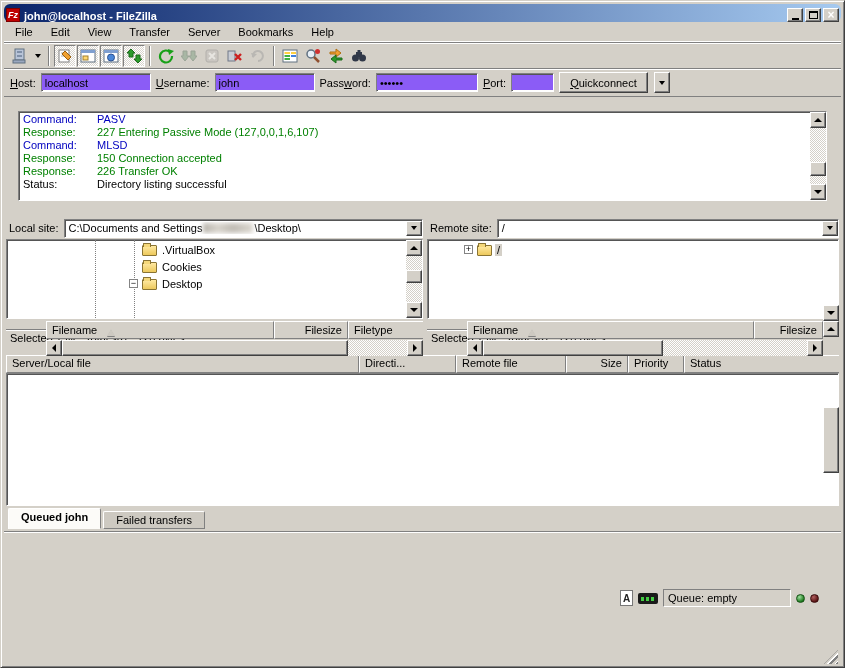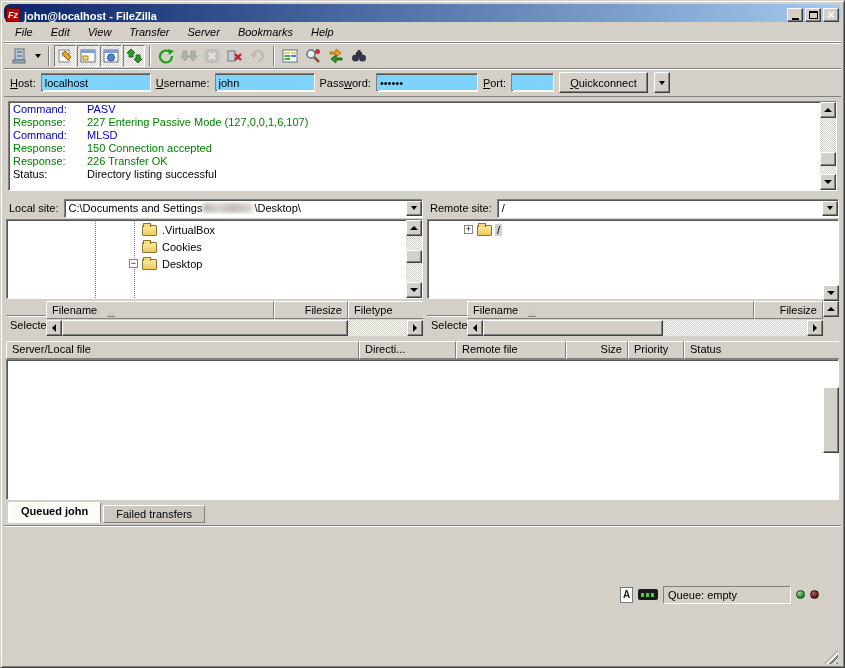--- a/index.html
+++ b/index.html
@@ -22,47 +22,47 @@
     display:flex; align-items:flex-end; padding:0 2px; color:#fff;border-radius:6px; }
   .fz-logo { width:14px; height:14px; background:#bf0000; border:1px solid #7a0000; color:#fff;
     font-weight:bold; font-size:9px; line-height:12px; text-align:center; margin-right:4px; font-style:italic; }
   .title-text { font-weight:bold; font-size:11px; flex:1; white-space:nowrap; }
   .winbtn { width:16px; height:14px; margin-left:2px; display:flex; align-items:center; justify-content:center; }
   .g-min { width:7px; height:2px; background:#000; margin-top:7px; }
   .g-max { width:9px; height:8px; border:1px solid #000; border-top:2px solid #000; }
   .g-close { font-weight:bold; font-size:12px; line-height:10px; }
 
   
-  .menubar { height:20px; flex:0 0 20px; display:flex; align-items:center; padding-left:2px; border-bottom:1px solid #fff;font-style:italic; }
+  .menubar { height:20px; flex:0 0 20px; display:flex; align-items:center; padding-left:2px; border-bottom:1px solid #fff; }
   .menu-item { padding:2px 9px; }
 
   
   .toolbar { height:26px; flex:0 0 26px; display:flex; align-items:center; padding-left:4px; gap:1px;
     border-top:1px solid #808080; box-shadow: inset 0 1px 0 #fff; }
   .tsep { width:2px; height:20px; margin:0 3px; border-left:1px solid #808080; border-right:1px solid #fff; }
   .tbtn { width:22px; height:22px; display:flex; align-items:center; justify-content:center; border:1px solid transparent; }
   .tbtn.on { border-color:#808080 #fff #fff #808080;
     background-image: repeating-conic-gradient(#ffffff 0% 25%, #d8d4cc 0% 50%); background-size:2px 2px; }
   .tbtn.dis svg { opacity:.45; filter:grayscale(60%); }
   .tbtn-dd { width:13px; height:22px; display:flex; align-items:center; justify-content:center; }
   .arr-down { width:0; height:0; border:3px solid transparent; border-top:4px solid #000; margin-top:3px; }
 
   
   .quickbar { height:29px; flex:0 0 29px; display:flex; align-items:center; gap:5px; padding:0 6px;
     border-top:1px solid #808080; box-shadow: inset 0 1px 0 #fff; border-bottom:1px solid #808080; }
   .qc-label u { text-decoration:underline; }
   .field { height:19px; display:flex; align-items:center; }
-  .field input { border:none; outline:none; width:100%; height:15px; font:11px "Liberation Sans",sans-serif; padding:0 3px; background:#7dd3fc; }
+  .field input { border:none; outline:none; width:100%; height:15px; font:11px "Liberation Sans",sans-serif; padding:0 3px; background:#8b5cf6; }
   .w-host{width:110px}.w-user{width:100px}.w-pass{width:102px}.w-port{width:43px}
   .qc-btn { height:21px; padding:2px 10px; font-size:11px; }
   .qc-btn u{ text-decoration:underline; }
   .qc-dd { width:16px; height:21px; display:flex; align-items:center; justify-content:center; margin-left:1px; }
 
   
-  .logwrap { margin:4px; height:90px; flex:0 0 90px; display:flex; }
+  .logwrap { margin:14px; height:90px; flex:0 0 90px; display:flex; }
   .log { flex:1; overflow:hidden; padding:1px 0; }
   .logline { display:flex; line-height:13px; }
   .loglabel { width:78px; flex:0 0 78px; padding-left:4px; }
   .lk-command { color:#0000bf; } .lk-response { color:#008000; } .lk-status { color:#000; }
 
   
   .vsb { width:16px; flex:0 0 16px; position:relative;
     background-image: repeating-conic-gradient(#ffffff 0% 25%, #d4d0c8 0% 50%); background-size:2px 2px; }
   .sbtn { position:absolute; left:0; width:16px; height:16px; display:flex; align-items:center; justify-content:center; }
   .sbtn.up{top:0}.sbtn.dn{bottom:0}

